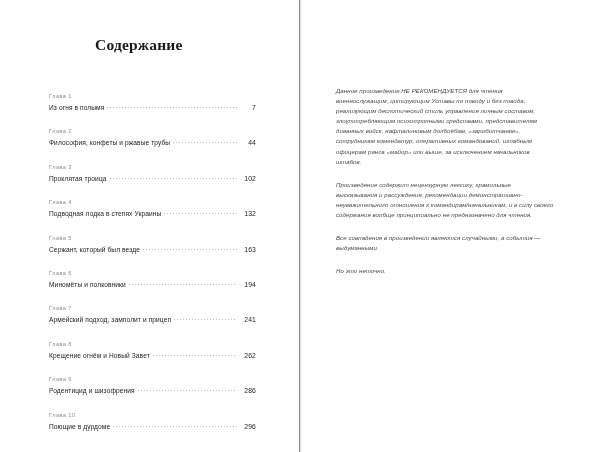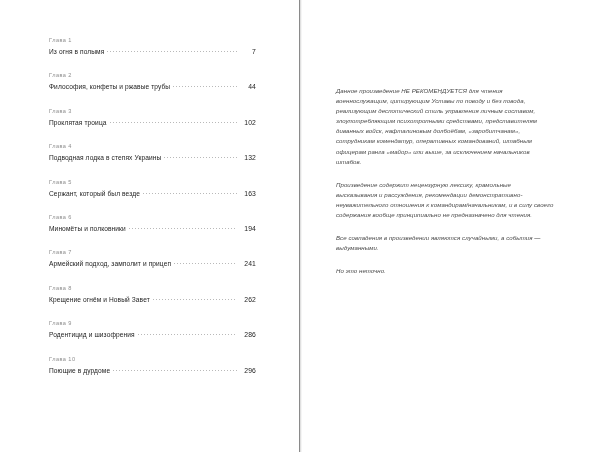--- a/index.html
+++ b/index.html
@@ -148,20 +148,21 @@
     margin-bottom: 0;
   }
 </style>
 </head>
 <body>
 
 <div class="spread">
 
   <div class="page page-left">
 
+    <h1 class="toc-title">Содержание</h1>
 
     <ul class="toc-list">
 
       <li class="toc-entry">
         <span class="toc-chapter-label">Глава 1</span>
         <span class="toc-row">
           <span class="toc-chapter-title">Из огня в полымя</span>
           <span class="toc-leader"></span>
           <span class="toc-page-number">7</span>
         </span>

